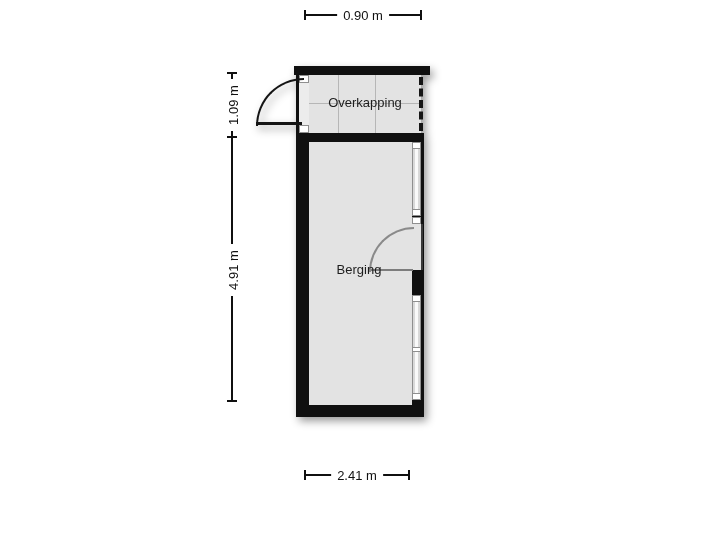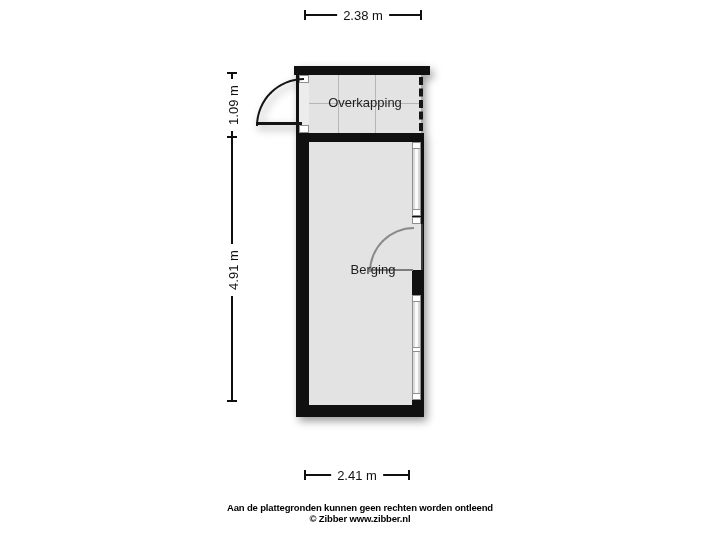--- a/index.html
+++ b/index.html
@@ -43,21 +43,21 @@
 </style>
 </head>
 <body>
 
 <div id="canvas">
 
   <div>
     <div class="dim-line-h" style="left:305px;top:14px;width:117px;"></div>
     <div class="tick-v" style="left:304px;top:10px;"></div>
     <div class="tick-v" style="left:420px;top:10px;"></div>
-    <div class="dim-label h" style="left:363px;top:15px;">2.38 m</div>
+    <div class="dim-label h" style="left:363px;top:15px;">0.90 m</div>
   </div>
 
   <div>
     <div class="dim-line-v" style="left:231px;top:73px;height:65px;"></div>
     <div class="tick-h" style="left:227px;top:72px;"></div>
     <div class="tick-h" style="left:227px;top:136px;"></div>
     <div class="dim-label v" style="left:233px;top:105px;">1.09 m</div>
   </div>
 
   <div>
@@ -109,21 +109,17 @@
     <div class="door-gap" style="left:118px;top:158px;width:11px;height:46px;"></div>
     <div class="leaf gray" style="left:75px;top:203px;width:44px;height:2px;"></div>
     <div class="arc gray" style="left:75px;top:161px;width:43px;height:43px;"></div>
 
     <div class="jamb" style="left:118px;top:229px;width:9px;height:7px;"></div>
     <div class="pane" style="left:118px;top:236px;width:9px;height:45px;"></div>
     <div class="jamb" style="left:118px;top:281px;width:9px;height:5px;"></div>
     <div class="pane" style="left:118px;top:286px;width:9px;height:41px;"></div>
     <div class="jamb" style="left:118px;top:327px;width:9px;height:7px;"></div>
 
-    <div class="room-label" style="left:15px;top:196px;width:100px;padding-left:14px;">Berging</div>
+    <div class="room-label" style="left:15px;top:196px;width:100px;">Berging</div>
   </div>
 
-  <div id="footer">
-    <div>Aan de plattegronden kunnen geen rechten worden ontleend</div>
-    <div>© Zibber www.zibber.nl</div>
-  </div>
 
 </div>
 
 </body></html>

